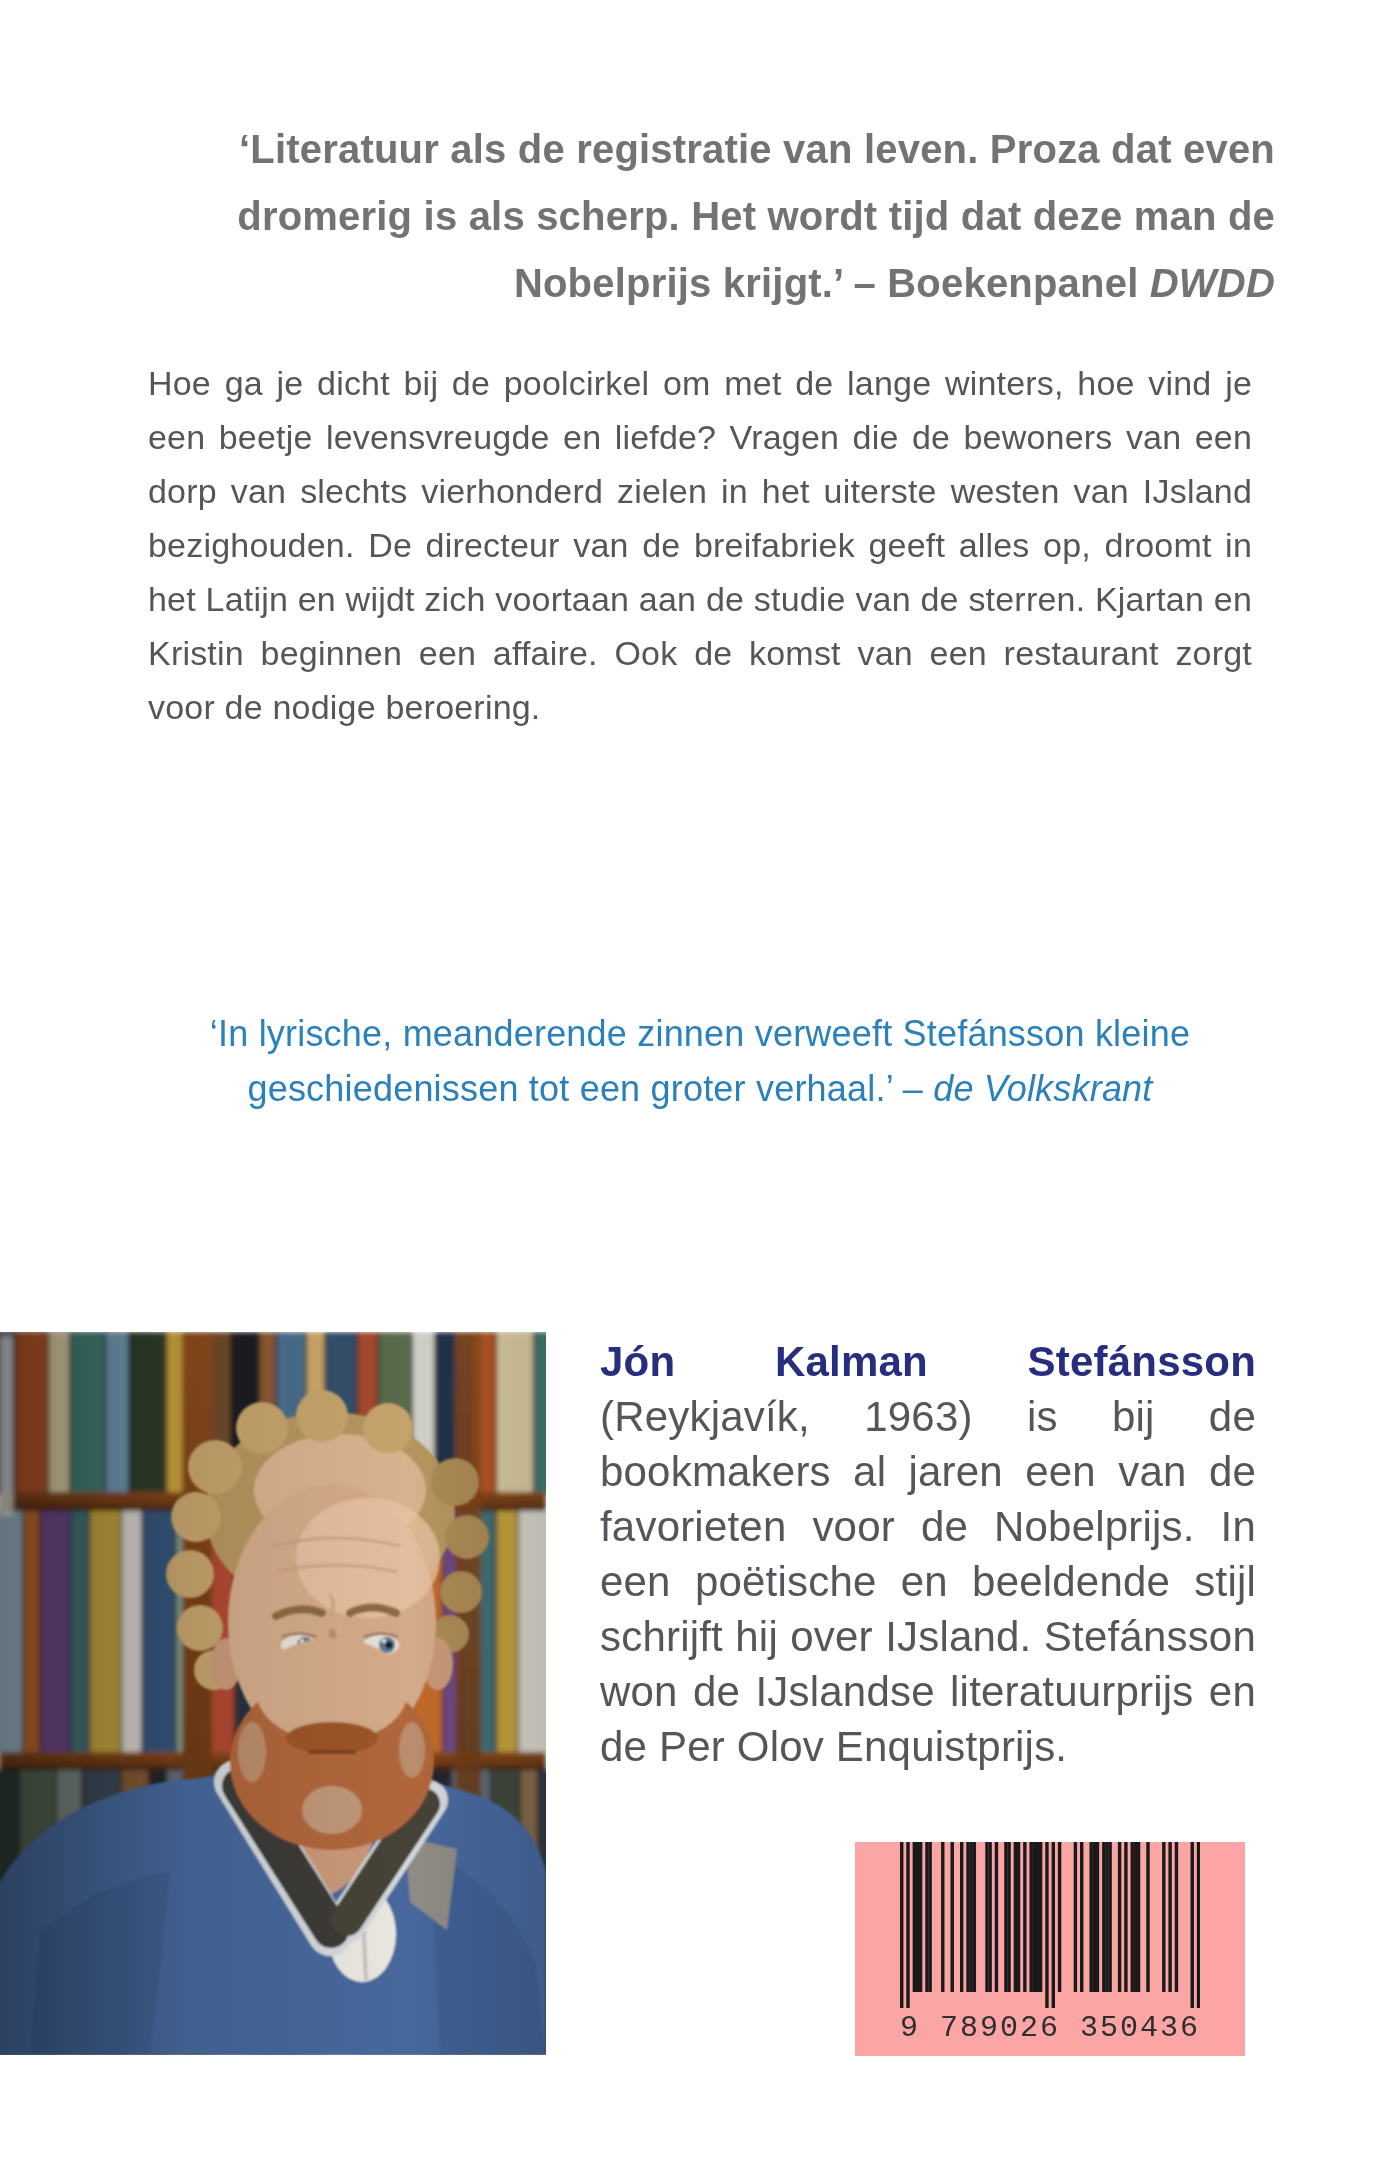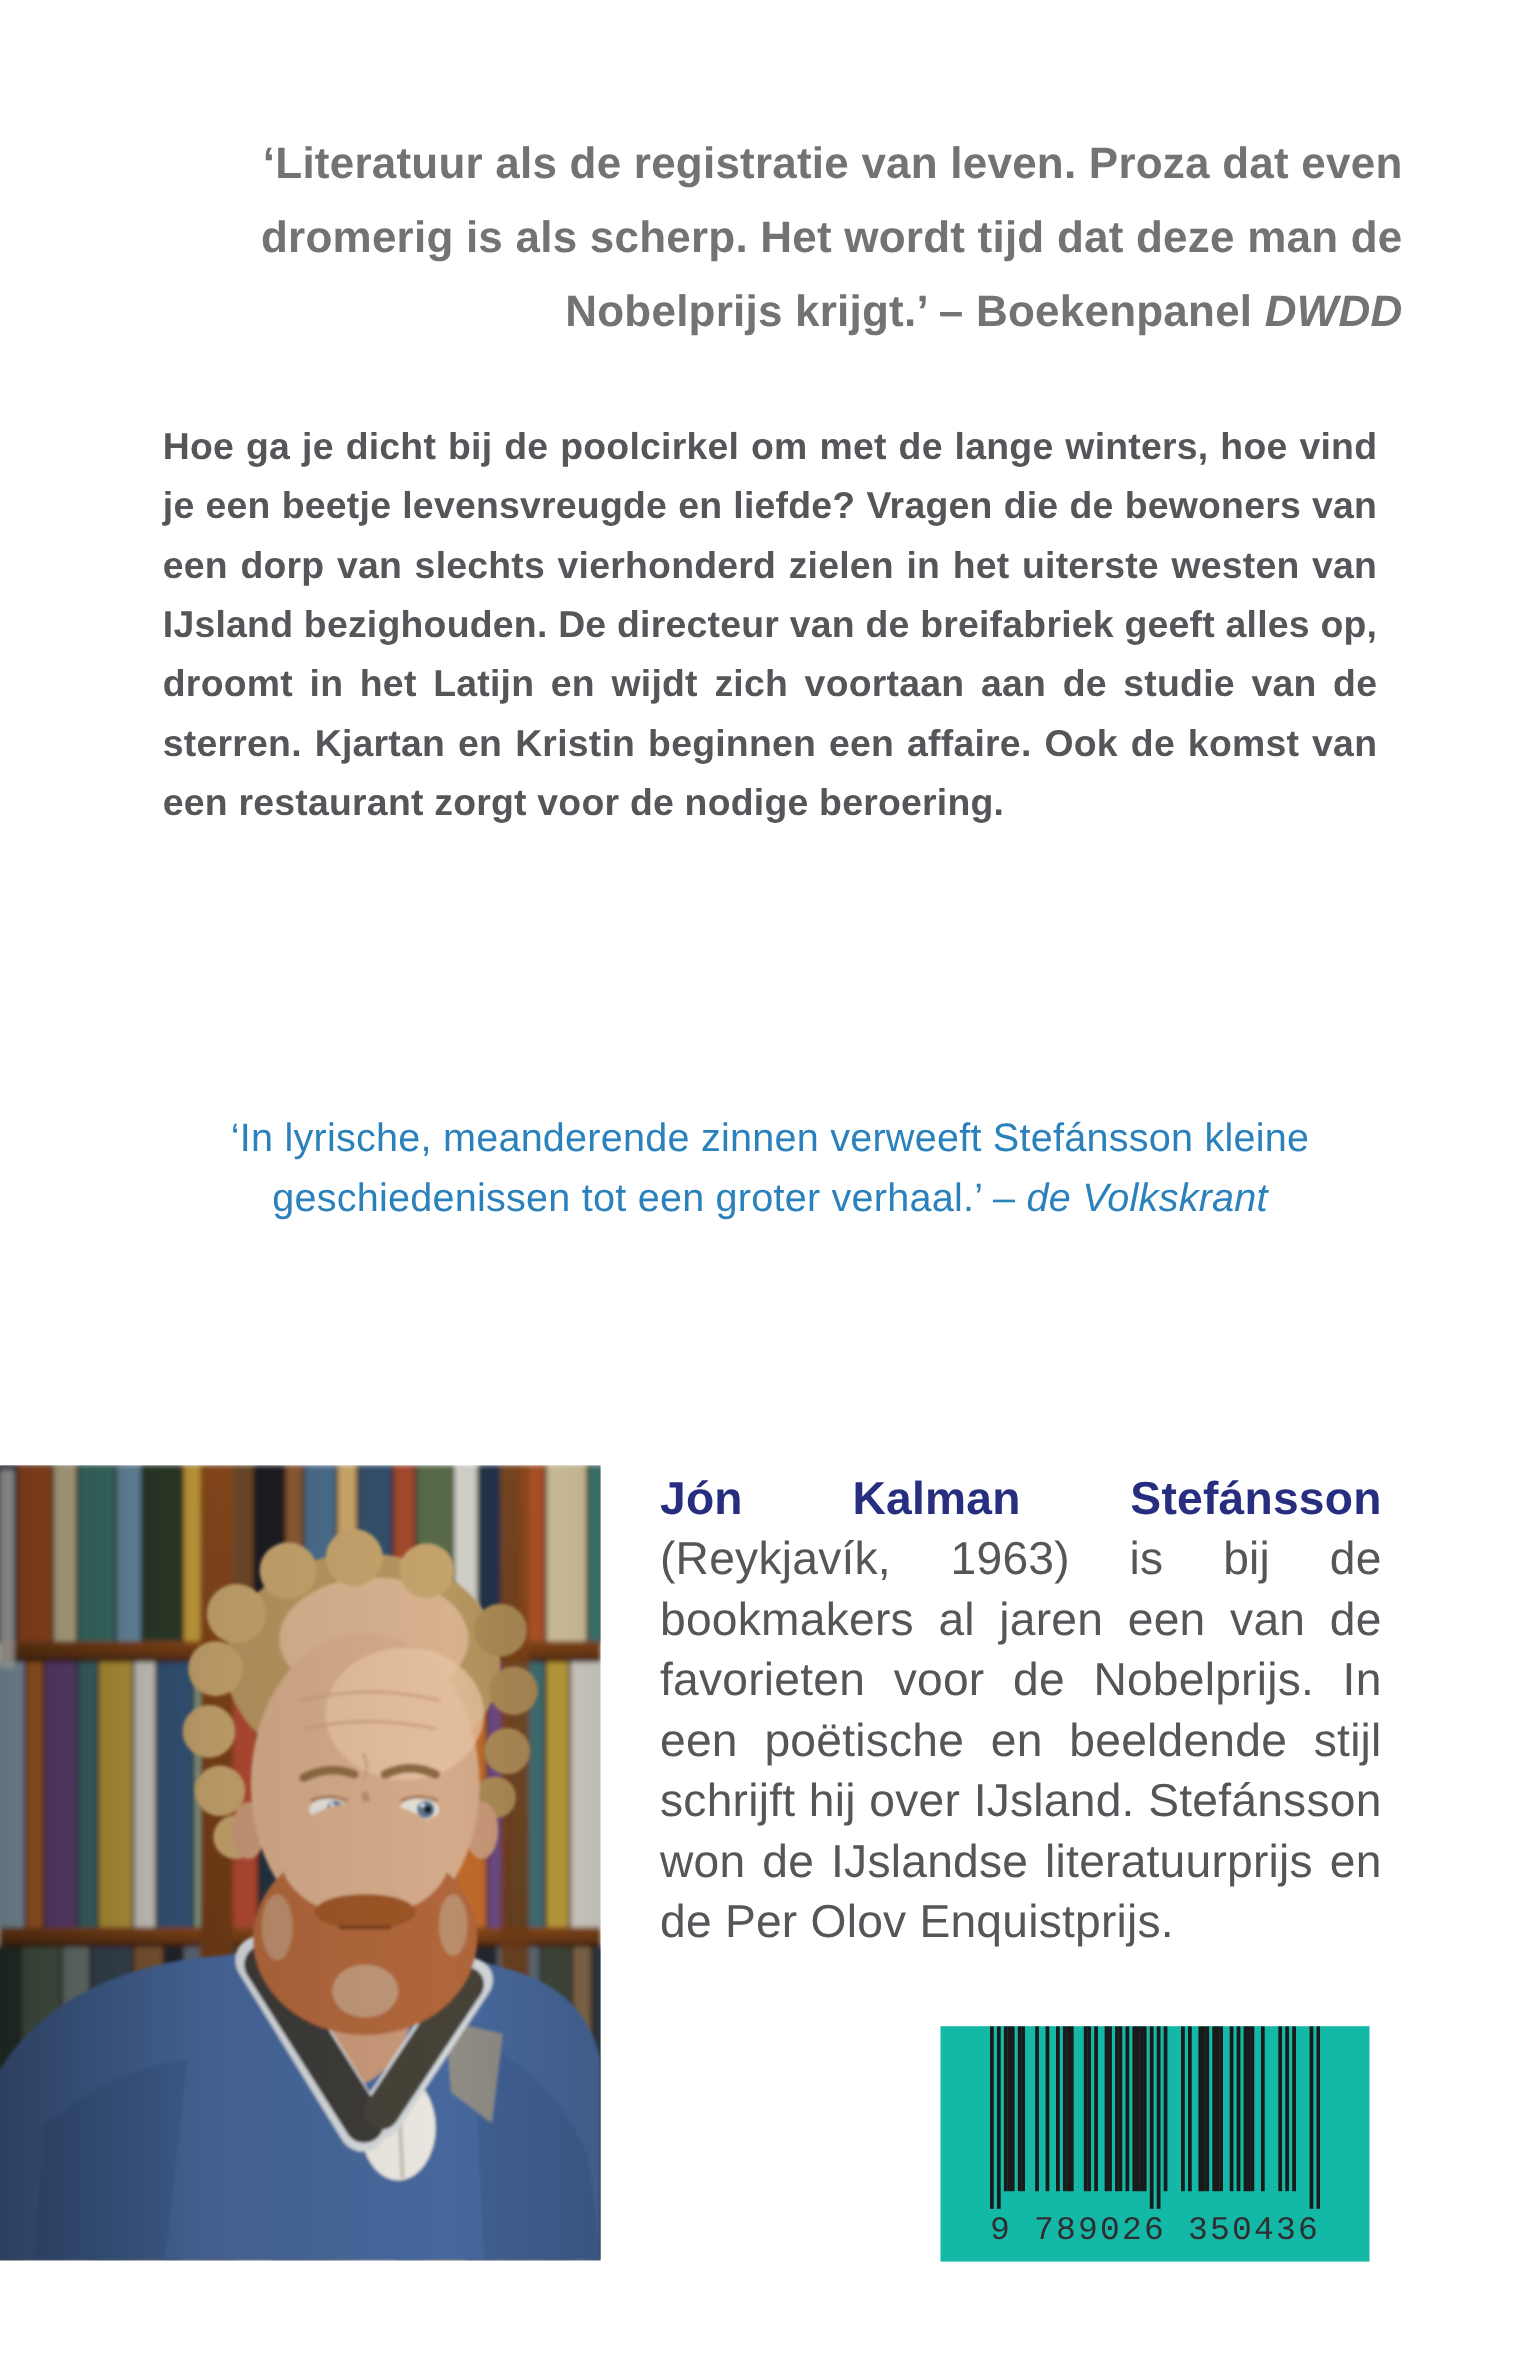--- a/index.html
+++ b/index.html
@@ -13,42 +13,42 @@
   .headline{
     top:116px;left:125px;width:1150px;text-align:right;
     font-size:40px;line-height:67px;font-weight:bold;color:#737373;
     letter-spacing:.2px;
   }
   .headline i{font-style:italic;}
   .body-text{
     left:148px;width:1104px;text-align:justify;
     font-size:34px;line-height:54px;color:#55565a;letter-spacing:.2px;
   }
-  .p1{top:379px;font-weight:bold;}
+  .p1{top:356px;}
   .p2{top:796px;}
   .pquote{
     left:125px;width:1150px;text-align:center;
     font-size:36px;line-height:55px;font-weight:normal;color:#2b81bb;
     letter-spacing:.2px;
   }
   .q1{top:1006px;}
   .q2{top:1164px;}
   .pquote i{font-style:italic;}
   .photo{left:0;top:1332px;width:546px;height:723px;display:block;}
   .bio{
     left:600px;top:1334px;width:656px;text-align:justify;
     font-size:42px;line-height:55px;color:#55565a;letter-spacing:.2px;
   }
   .bio .name{color:#272d7f;font-weight:bold;}
   .website{
     left:855px;top:1754px;width:390px;text-align:center;
     font-size:27px;color:#515155;letter-spacing:.6px;
   }
   .barcode-box{
-    left:855px;top:1842px;width:390px;height:214px;background:#14b8a6;
+    left:855px;top:1842px;width:390px;height:214px;background:#fca5a5;
     display:flex;flex-direction:column;align-items:center;
   }
   .barcode-digits{
     font-family:"Liberation Mono",monospace;
     font-size:30px;color:#2e2e30;letter-spacing:2px;margin-top:1px;
   }
 </style>
 </head>
 <body>
 

